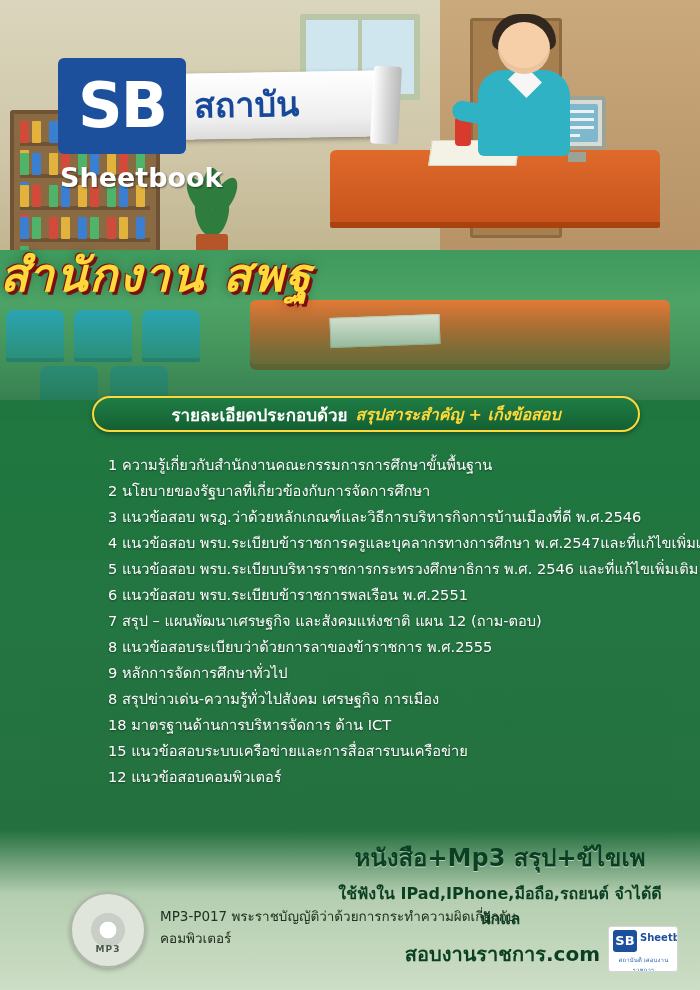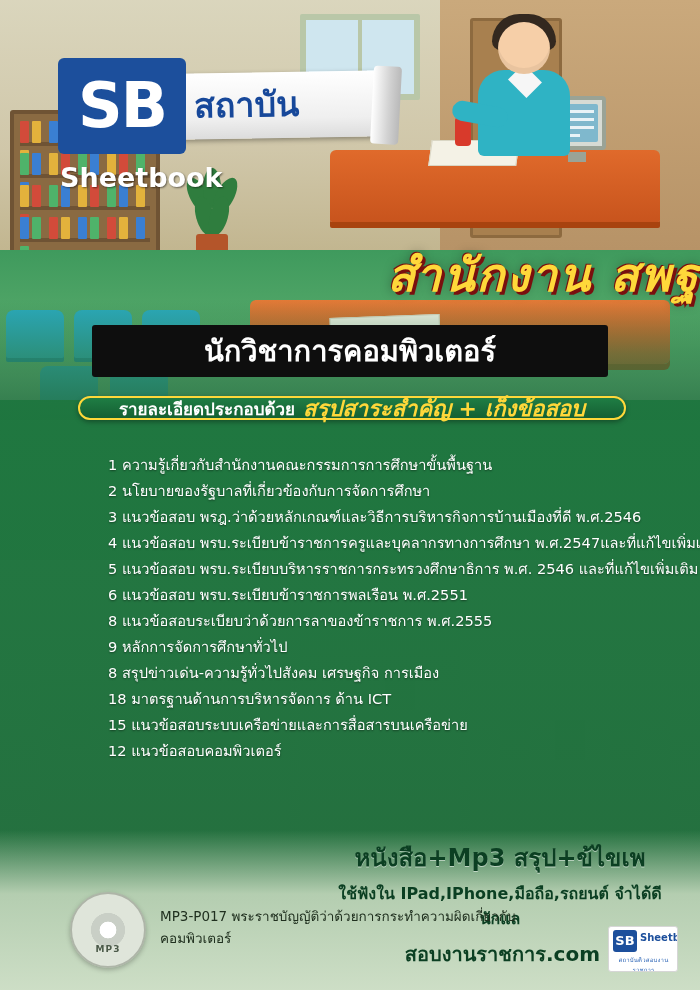--- a/index.html
+++ b/index.html
@@ -205,47 +205,47 @@
   }
   .brand-name {
     position: absolute; left: 12px; top: 112px;
     color: #ffffff; font-weight: bold; font-size: 27px;
     text-shadow: 1px 1px 2px rgba(0,0,0,.5);
   }
 
   
   .title-main {
     position: absolute; left: 0; top: 238px; width: 700px;
-    text-align: right;
+    text-align: left;
     color: #ffd83a;
     font-size: 46px; font-weight: bold; font-style: italic;
     letter-spacing: 2px;
     text-shadow: 3px 3px 0 #7a0f0f, -1px -1px 0 #7a0f0f, 0 0 12px rgba(0,0,0,.4);
   }
   .title-sub-bar {
     position: absolute; left: 92px; top: 325px; width: 516px; height: 52px;
     background: #0e0e0e;
     border-radius: 3px;
     display: flex; align-items: center; justify-content: center;
   }
   .title-sub {
     color: #ffffff; font-size: 29px; font-weight: bold;
   }
 
   
   .detail-bar {
-    position: absolute; left: 78px; top: 396px; width: 548px; height: 24px;
+    position: absolute; left: 92px; top: 396px; width: 548px; height: 36px;
     background: linear-gradient(180deg, #1f7d44 0%, #146033 100%);
     border: 2px solid #ffd83a;
     border-radius: 20px;
     display: flex; align-items: center; justify-content: center;
     box-shadow: 0 2px 5px rgba(0,0,0,.35);
   }
   .detail-bar .t1 { color: #ffffff; font-size: 17px; font-weight: bold; }
-  .detail-bar .t2 { color: #ffd83a; font-size: 22px; font-weight: bold; font-style: italic; margin-left: 8px; }
+  .detail-bar .t2 { color: #ffd83a; font-size: 16px; font-weight: bold; font-style: italic; margin-left: 8px; }
 
   
   .toc {
     position: absolute; left: 108px; top: 452px; width: 560px;
   }
   .toc-item {
     color: #ffffff;
     font-size: 14.6px;
     line-height: 26px;
     white-space: nowrap;
@@ -415,36 +415,34 @@
       <div class="ribbon-text">สถาบัน</div>
     </div>
     <div class="logo-box">
       <span class="logo-sb">SB</span>
     </div>
     <div class="brand-name">Sheetbook</div>
   </div>
 
   <div class="title-main">สำนักงาน สพฐ</div>
 
-  <div class="title-sub-bar">
-    <span class="title-sub">นักวิชาการคอมพิวเตอร์</span>
-  </div>
 
   <div class="detail-bar">
     <span class="t1">รายละเอียดประกอบด้วย</span>
     <span class="t2">สรุปสาระสำคัญ + เก็งข้อสอบ</span>
   </div>
 
   <div class="toc">
     <div class="toc-item">1 ความรู้เกี่ยวกับสำนักงานคณะกรรมการการศึกษาขั้นพื้นฐาน</div>
     <div class="toc-item">2 นโยบายของรัฐบาลที่เกี่ยวข้องกับการจัดการศึกษา</div>
     <div class="toc-item">3 แนวข้อสอบ พรฎ.ว่าด้วยหลักเกณฑ์และวิธีการบริหารกิจการบ้านเมืองที่ดี พ.ศ.2546</div>
     <div class="toc-item">4 แนวข้อสอบ พรบ.ระเบียบข้าราชการครูและบุคลากรทางการศึกษา พ.ศ.2547และที่แก้ไขเพิ่มเติม</div>
     <div class="toc-item">5 แนวข้อสอบ พรบ.ระเบียบบริหารราชการกระทรวงศึกษาธิการ พ.ศ. 2546 และที่แก้ไขเพิ่มเติม</div>
     <div class="toc-item">6 แนวข้อสอบ พรบ.ระเบียบข้าราชการพลเรือน พ.ศ.2551</div>
+    <div class="toc-item">7 สรุป – แผนพัฒนาเศรษฐกิจ และสังคมแห่งชาติ แผน 12 (ถาม-ตอบ)</div>
     <div class="toc-item">8 แนวข้อสอบระเบียบว่าด้วยการลาของข้าราชการ พ.ศ.2555</div>
     <div class="toc-item">9 หลักการจัดการศึกษาทั่วไป</div>
     <div class="toc-item">8 สรุปข่าวเด่น-ความรู้ทั่วไปสังคม เศรษฐกิจ การเมือง</div>
     <div class="toc-item">18 มาตรฐานด้านการบริหารจัดการ ด้าน ICT</div>
     <div class="toc-item">15 แนวข้อสอบระบบเครือข่ายและการสื่อสารบนเครือข่าย</div>
     <div class="toc-item">12 แนวข้อสอบคอมพิวเตอร์</div>
   </div>
 
   <div class="promo">
     <div class="promo-1">หนังสือ+Mp3 สรุป+ข้ไขเพ</div>

